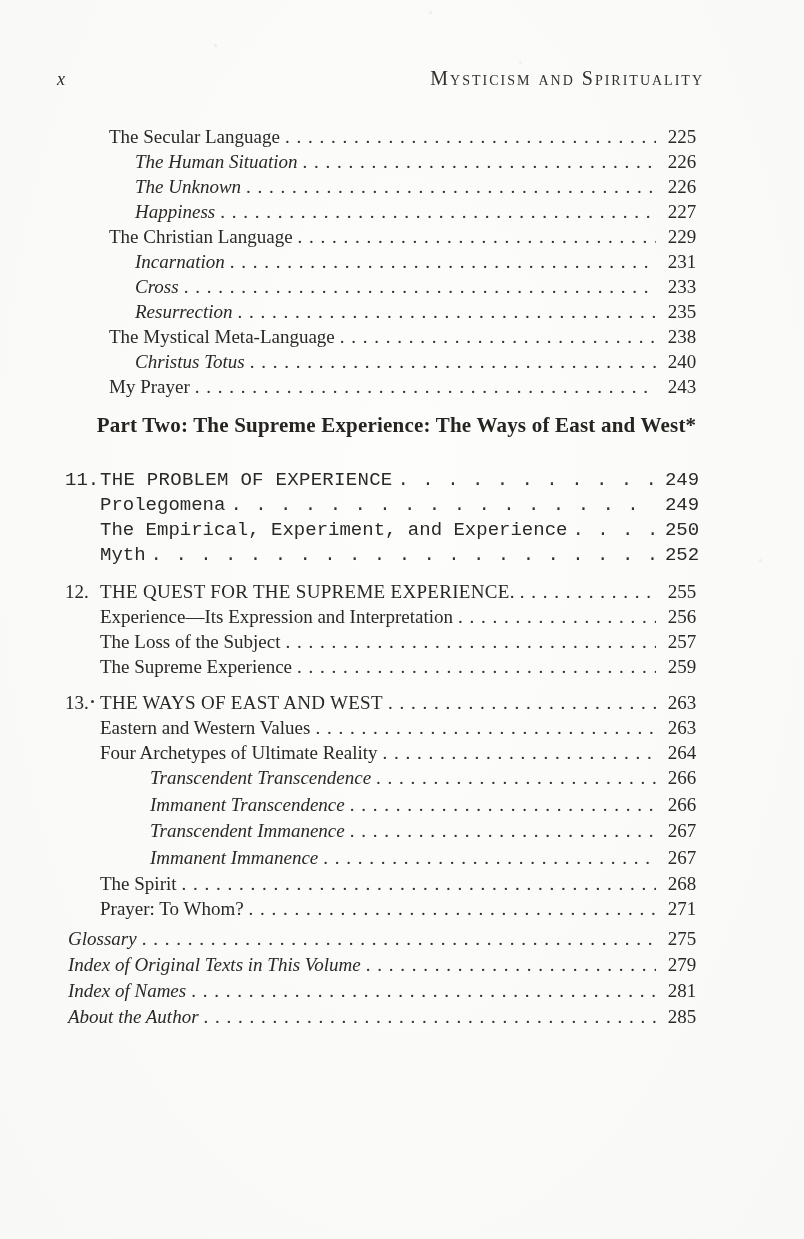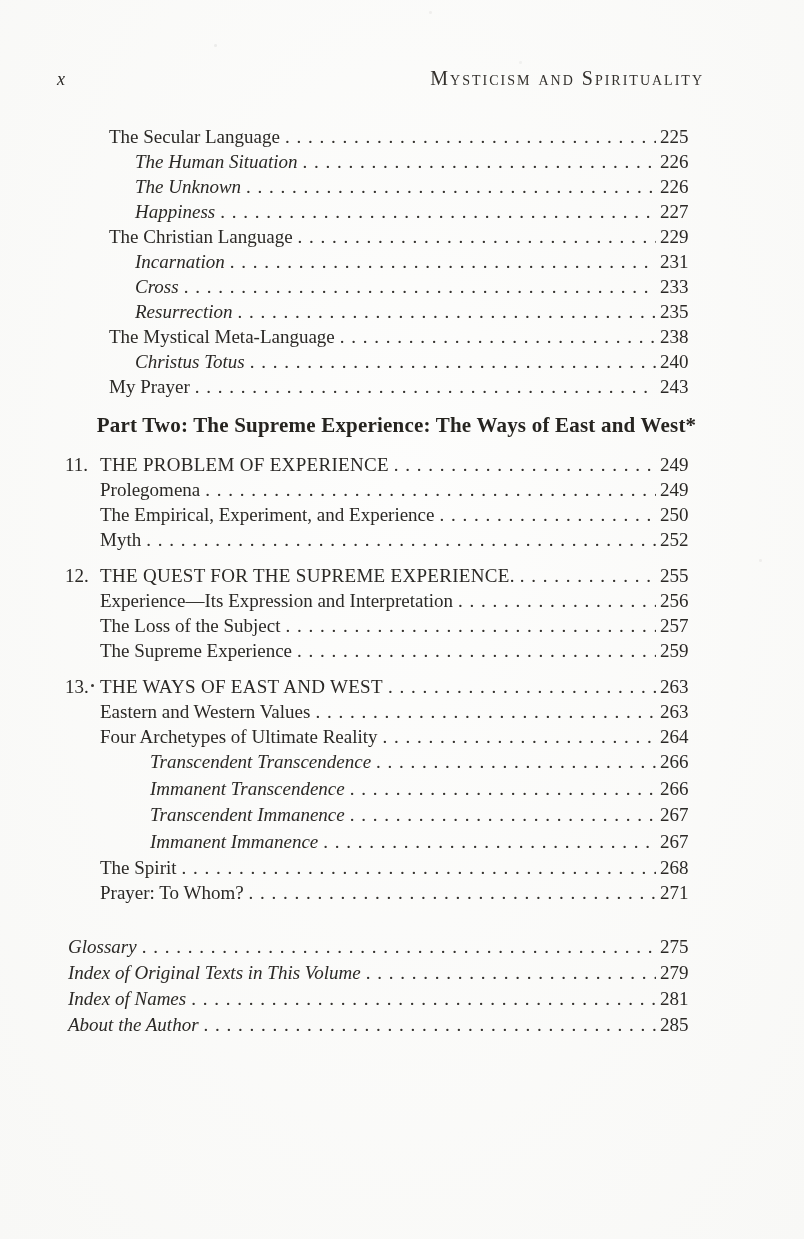--- a/index.html
+++ b/index.html
@@ -45,51 +45,51 @@
   .label { white-space: nowrap; }
   .it { font-style: italic; }
   .leader {
     flex: 1 1 auto; overflow: hidden; white-space: nowrap;
     margin: 0 4px 0 5px; min-width: 18px;
     letter-spacing: 1px; color: #35322e;
   }
   .leader::after {
     content: ". . . . . . . . . . . . . . . . . . . . . . . . . . . . . . . . . . . . . . . . . . . . . . . . . . . . . . . . . . . . . . . . . . . . . . . . . . . . . . . . . . . . . . . . . . . . . . . . . . . . . . . . ";
   }
-  .pagenum { flex: 0 0 44px; text-align: left; }
+  .pagenum { flex: 0 0 44px; text-align: center; }
 
   #section-one { margin-top: 34px; }
   .lvl1 { margin-left: 44px; }
   .lvl2 { margin-left: 70px; }
 
   .part-heading {
     margin: 13px 0 4px 0;
     font-size: 21px;
     font-weight: bold;
     line-height: 27px;
     text-align: center;
     text-indent: 24px;
     letter-spacing: 0.2px;
     color: #262420;
   }
 
   .chapter { margin-top: 11px; }
-  #chapters .chapter:first-child { margin-top: 13px; }
+  #chapters .chapter:first-child { margin-top: 29px; font-family: Liberation Mono, monospace; }
   .chnum { flex: 0 0 35px; }
   .chnum.has-speck { position: relative; }
   .chnum.has-speck::after {
     content: ""; display: inline-block;
     width: 3px; height: 3px; border-radius: 50%;
     background: #3a3733; margin-left: 2px; vertical-align: 6px;
   }
   .chap-head .label { letter-spacing: 0.3px; }
   .sub1 { margin-left: 35px; }
   .sub2 { margin-left: 85px; line-height: 26.5px; }
 
-  #back-matter { margin-top: 29px; }
+  #back-matter { margin-top: 5px; }
   .back { margin-left: 3px; line-height: 26px; }
 </style>
 </head>
 <body>
 
 <div class="page">
   <div class="speckles"></div>
 
   <div class="running-header">
     <span class="folio">x</span>

